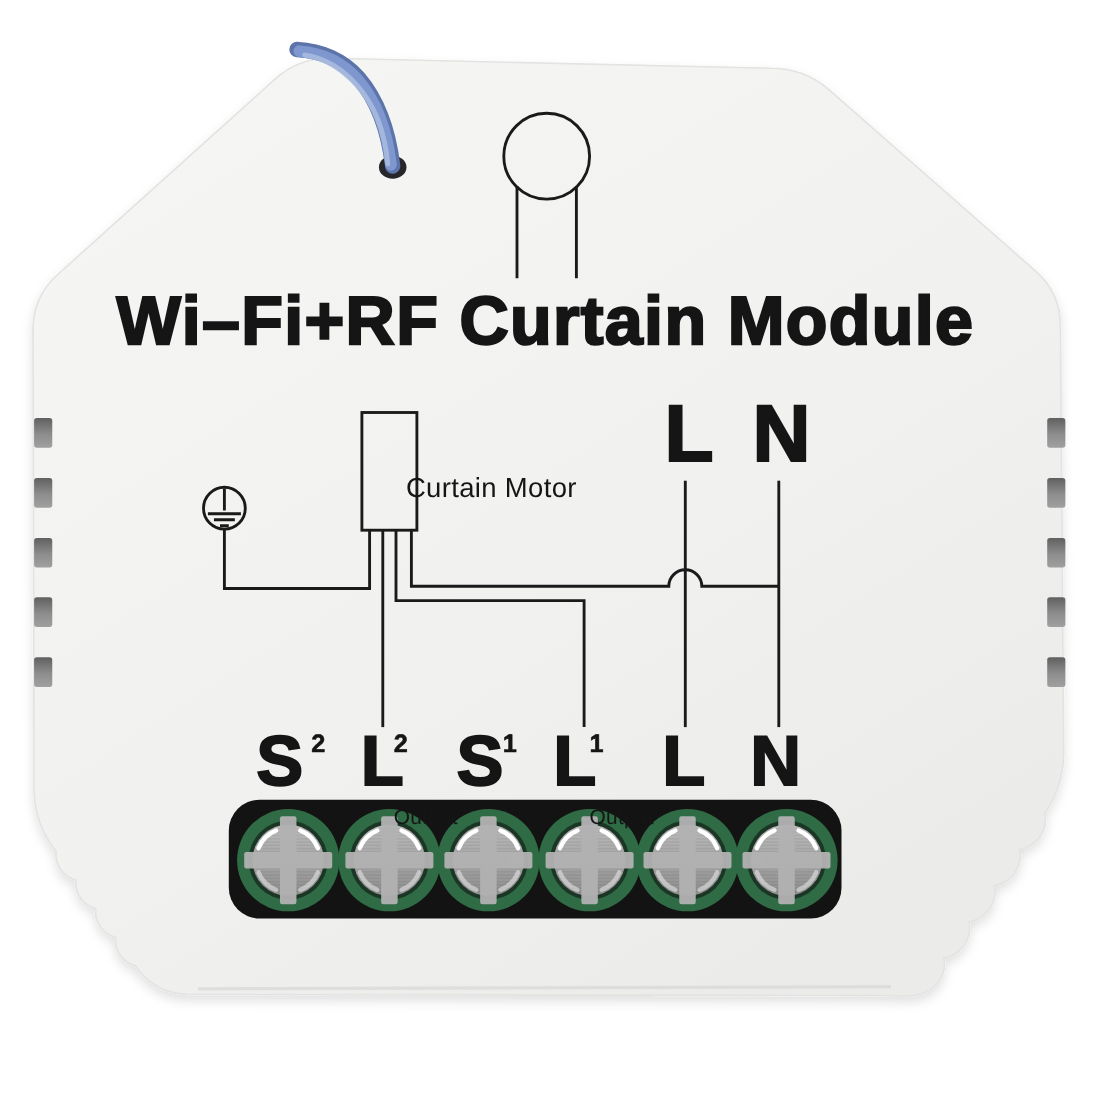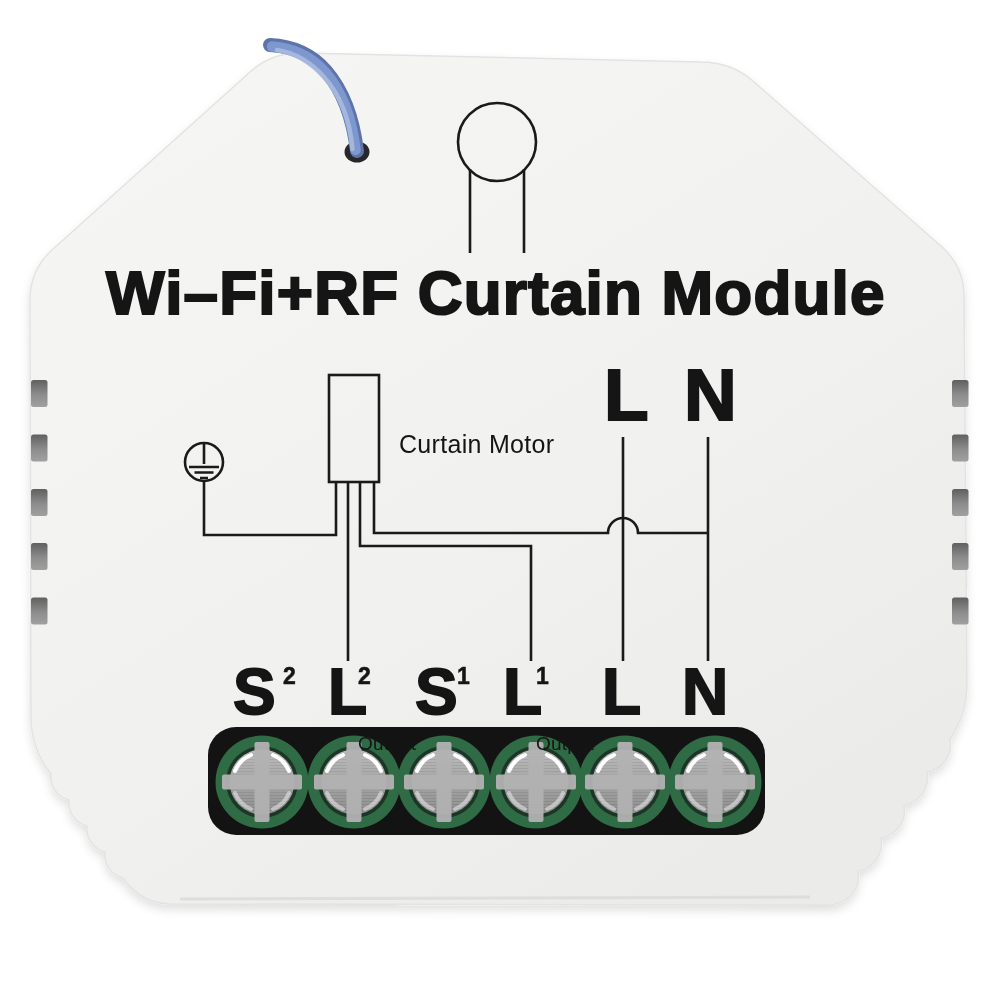--- a/index.html
+++ b/index.html
@@ -115,21 +115,21 @@
       <use href="#term" x="354" y="782"></use>
       <use href="#term" x="444" y="782"></use>
       <use href="#term" x="536" y="782"></use>
       <use href="#term" x="625" y="782"></use>
       <use href="#term" x="715" y="782"></use>
     </g>
   </svg>
 
   <div class="txt title" style="left:106px;top:262px;">Wi–Fi+RF Curtain Module</div>
 
-  <div class="txt motor" style="left:399px;top:432px;">Curtain Motor</div>
+  <div class="txt motor" style="left:369px;top:432px;">Curtain Motor</div>
 
   <div class="txt mains" style="left:604px;top:358px;">L</div>
   <div class="txt mains" style="left:684px;top:358px;">N</div>
 
   <div class="txt t-letter" style="left:233px;top:660px;">S</div>
   <div class="txt t-sup" style="left:283px;top:665px;">2</div>
 
   <div class="txt t-letter" style="left:328px;top:660px;">L</div>
   <div class="txt t-sup" style="left:358px;top:665px;">2</div>
   <div class="txt t-note" style="left:358px;top:686px;">Output</div>

